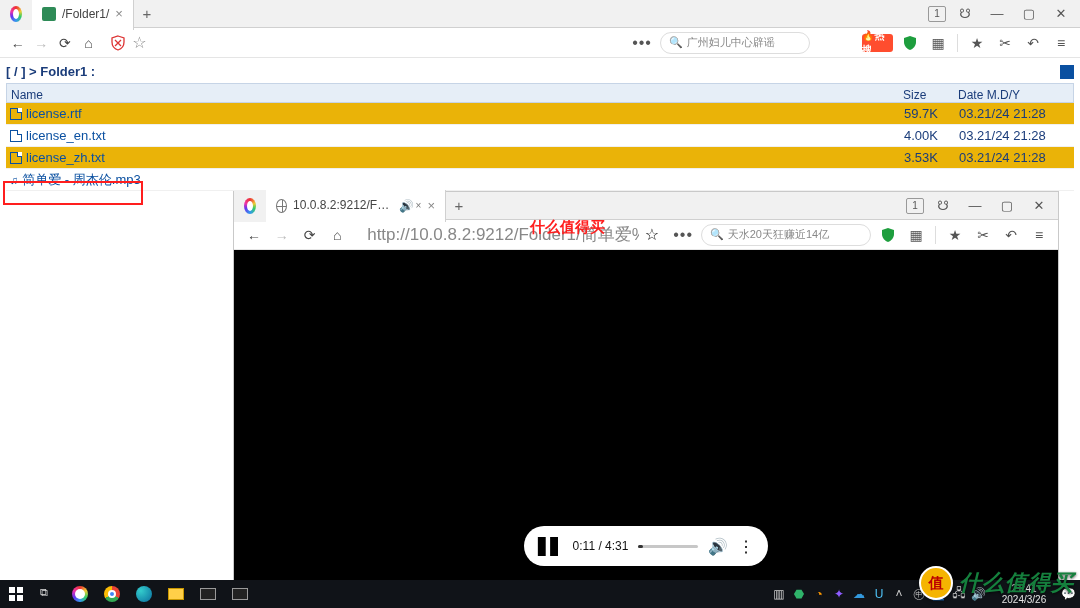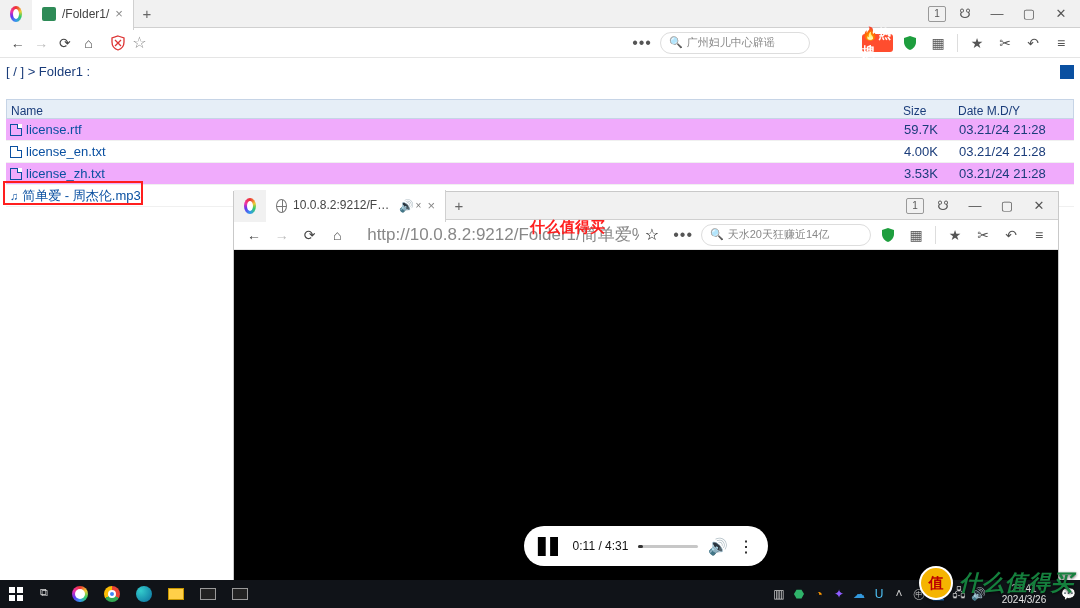--- a/index.html
+++ b/index.html
@@ -19,32 +19,32 @@
 
 .w1-toolbar { height: 30px; display: flex; align-items: center; gap: 8px; padding: 0 10px; border-bottom: 1px solid #e5e5e5; }
 .navbtn { width: 22px; height: 22px; display: flex; align-items: center; justify-content: center; color: #444; cursor: pointer; font-size: 14px; }
 .navbtn.dim { color: #bbb; }
 .addr { flex: 0 0 520px; height: 22px; display: flex; align-items: center; gap: 6px; border-radius: 3px; padding: 0 6px; }
 .addr .shield { width: 16px; height: 16px; display:flex;align-items:center;justify-content:center; }
 .addr input { flex: 1; border: none; outline: none; font-size: 12px; color: #888; background: transparent; }
 .addr .star { color: #888; cursor: pointer; }
 .dots3 { color: #555; letter-spacing: 1px; cursor: pointer; }
 .searchpill { flex: 0 0 150px; height: 22px; border: 1px solid #ddd; border-radius: 11px; display: flex; align-items: center; padding: 0 8px; font-size: 11px; color: #888; gap: 4px; }
-.hotbadge { width: 44px; height: 18px; background: #ff4d2e; color: #fff; font-size: 13px; display: flex; align-items: center; justify-content: center; border-radius: 3px; font-weight: bold; margin-left: 44px; }
+.hotbadge { width: 44px; height: 18px; background: #ff4d2e; color: #fff; font-size: 10px; display: flex; align-items: center; justify-content: center; border-radius: 3px; font-weight: bold; margin-left: 44px; }
 .tb-right { display: flex; align-items: center; gap: 10px; margin-left: auto; }
 .tb-ico { width: 18px; height: 18px; display: flex; align-items: center; justify-content: center; color: #555; cursor: pointer; font-size: 14px; }
 .tb-shield-green { color: #1e9e3e; }
 
 
 .listing { padding: 6px 6px 0 6px; font-size: 13px; color: #0a50a1; }
-.crumbs { font-weight: normal; color: #1a3c7a; margin-bottom: 20px; display:flex; align-items:center; justify-content:space-between; }
+.crumbs { font-weight: bold; color: #1a3c7a; margin-bottom: 4px; display:flex; align-items:center; justify-content:space-between; }
 .crumbs .fsico { width:14px;height:14px;background:#0a50a1; }
 .fl-head { display: flex; background: #e6eef7; border: 1px solid #c6d4e6; height: 20px; align-items: flex-end; font-size: 12px; color: #1a3c7a; }
 .fl-row { display: flex; height: 22px; align-items: center; border-bottom: 1px solid #f0f0f0; }
-.fl-row.alt { background: #f0abfc; align-items: center; }
+.fl-row.alt { background: #eab308; align-items: center; }
 .fl-name { flex: 1; padding-left: 4px; display: flex; align-items: center; gap: 4px; }
 .fl-name a { color: #0a50a1; text-decoration: none; cursor: pointer; }
 .fl-size { width: 55px; text-align: left; color: #1a3c7a; }
 .fl-date { width: 115px; text-align: left; color: #1a3c7a; }
 .fileico { width: 12px; height: 12px; border: 1px solid #0a50a1; display: inline-block; position: relative; }
 .fileico::after { content: ""; position: absolute; right: -1px; top: -1px; width: 4px; height: 4px; background: #fff; border-left: 1px solid #0a50a1; border-bottom: 1px solid #0a50a1; }
 .musico { color: #0a50a1; font-size: 11px; }
 .redbox { position: absolute; border: 2px solid #ff1e1e; pointer-events: none; }
 .redbox.rb1 { left: 3px; top: 181px; width: 140px; height: 24px; }
 .redbox.rb2 { left: 234px; top: 192px; width: 712px; height: 388px; }

